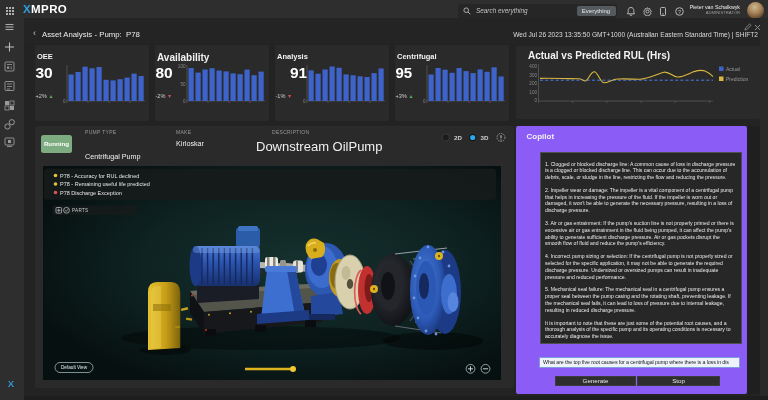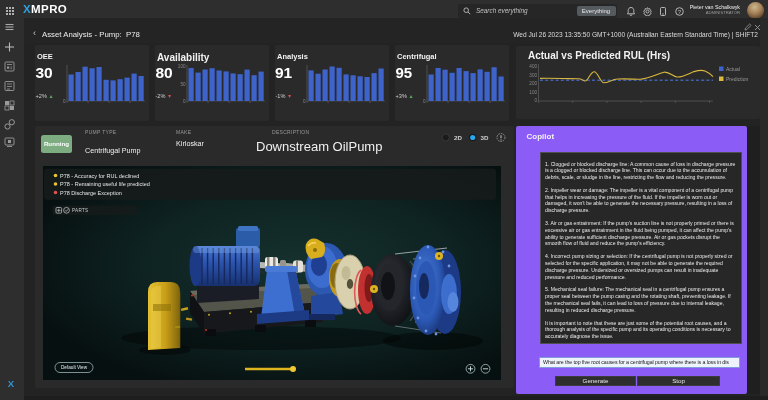--- a/index.html
+++ b/index.html
@@ -147,21 +147,21 @@
         <rect x="50.5" y="26.4" width="5.2" height="29.6" fill="#3e64cb"></rect>
         <rect x="57.5" y="28.4" width="5.2" height="27.6" fill="#3e64cb"></rect>
         <rect x="64.5" y="29.2" width="5.2" height="26.8" fill="#3e64cb"></rect>
         <rect x="71.5" y="24.6" width="5.2" height="31.4" fill="#3e64cb"></rect>
         <rect x="78.5" y="30.2" width="5.2" height="25.8" fill="#3e64cb"></rect>
         <rect x="85.5" y="26.6" width="5.2" height="29.4" fill="#3e64cb"></rect>
       </svg>
     </div>
 <div style="position:absolute;left:275px;top:44.5px;width:113.5px;height:76px;background:#2a2a2a;border-radius:2px">
       <div style="position:absolute;left:2px;top:7px;font-size:7.5px;font-weight:bold;color:#f2f2f2">Analysis</div>
-      <div style="position:absolute;left:0;top:19px;font-size:15.5px;font-weight:bold;color:#fff">91</div>
+      <div style="position:absolute;left:15px;top:19px;font-size:15.5px;font-weight:bold;color:#fff">91</div>
       <div style="position:absolute;left:0.5px;top:48px;font-size:5.6px;color:#cfcfcf">-1% <span style="color:#d05454;font-size:5.2px">▼</span></div>
       <svg style="position:absolute;left:17.5px;top:0" width="100" height="60" viewBox="0 0 100 60">
         <line x1="14" y1="20" x2="14" y2="56" stroke="#606060" stroke-width="0.7"></line>
         <line x1="14" y1="56" x2="92" y2="56" stroke="#505050" stroke-width="0.7"></line>
         <line x1="14.0" y1="56" x2="14.0" y2="58" stroke="#5a5a5a" stroke-width="0.8"></line>
         <line x1="35.0" y1="56" x2="35.0" y2="58" stroke="#5a5a5a" stroke-width="0.8"></line>
         <line x1="56.0" y1="56" x2="56.0" y2="58" stroke="#5a5a5a" stroke-width="0.8"></line>
         <line x1="77.0" y1="56" x2="77.0" y2="58" stroke="#5a5a5a" stroke-width="0.8"></line>
         <text x="12.5" y="57.5" font-size="4.6" fill="#8a8a8a" text-anchor="end">0</text>
         <rect x="15.5" y="25.4" width="5.2" height="30.6" fill="#3e64cb"></rect>
@@ -228,21 +228,21 @@
   <rect x="203" y="20.5" width="4.5" height="4.5" fill="#3e64cb"></rect>
   <text x="210" y="24.7" font-size="5" fill="#9a9a9a">Actual</text>
   <rect x="203" y="30.5" width="4.5" height="4.5" fill="#d9b83f"></rect>
   <text x="210" y="34.7" font-size="5" fill="#9a9a9a">Prediction</text>
  </svg>
 </div>
 
 <div style="position:absolute;left:35px;top:125.5px;width:478.5px;height:262px;background:#2a2a2a;border-radius:2px">
  <div style="position:absolute;left:5.6px;top:9.5px;width:31.7px;height:18px;background:#7dac80;border-radius:2.5px;text-align:center;line-height:18px;font-size:6.2px;font-weight:bold;color:#fff">Running</div>
  <div style="position:absolute;left:50px;top:3px;font-size:5px;color:#989898;letter-spacing:0.3px">PUMP TYPE</div>
- <div style="position:absolute;left:50px;top:20px;font-size:7.2px;color:#f0f0f0">Centrifugal Pump</div>
+ <div style="position:absolute;left:50px;top:26px;font-size:7.2px;color:#f0f0f0">Centrifugal Pump</div>
  <div style="position:absolute;left:141px;top:3px;font-size:5px;color:#989898;letter-spacing:0.3px">MAKE</div>
  <div style="position:absolute;left:141px;top:13px;font-size:7.2px;color:#f0f0f0">Kirloskar</div>
  <div style="position:absolute;left:237px;top:3px;font-size:5px;color:#989898;letter-spacing:0.3px">DESCRIPTION</div>
  <div style="position:absolute;left:221px;top:13px;font-size:13px;color:#f0f0f0">Downstream OilPump</div>
  <svg style="position:absolute;left:404px;top:5px" width="72" height="13" viewBox="0 0 72 13">
   <circle cx="6.7" cy="6.5" r="3.6" fill="#1b1b1b" stroke="#3c3c3c" stroke-width="0.8"></circle>
   <text x="15" y="9" font-size="6.2" font-weight="bold" fill="#cfcfcf">2D</text>
   <circle cx="33.7" cy="6.5" r="3.6" fill="#141414"></circle>
         <circle cx="33.7" cy="6.5" r="2.6" fill="#28a7ec"></circle>
   <text x="41.5" y="9" font-size="6.2" font-weight="bold" fill="#cfcfcf">3D</text>

